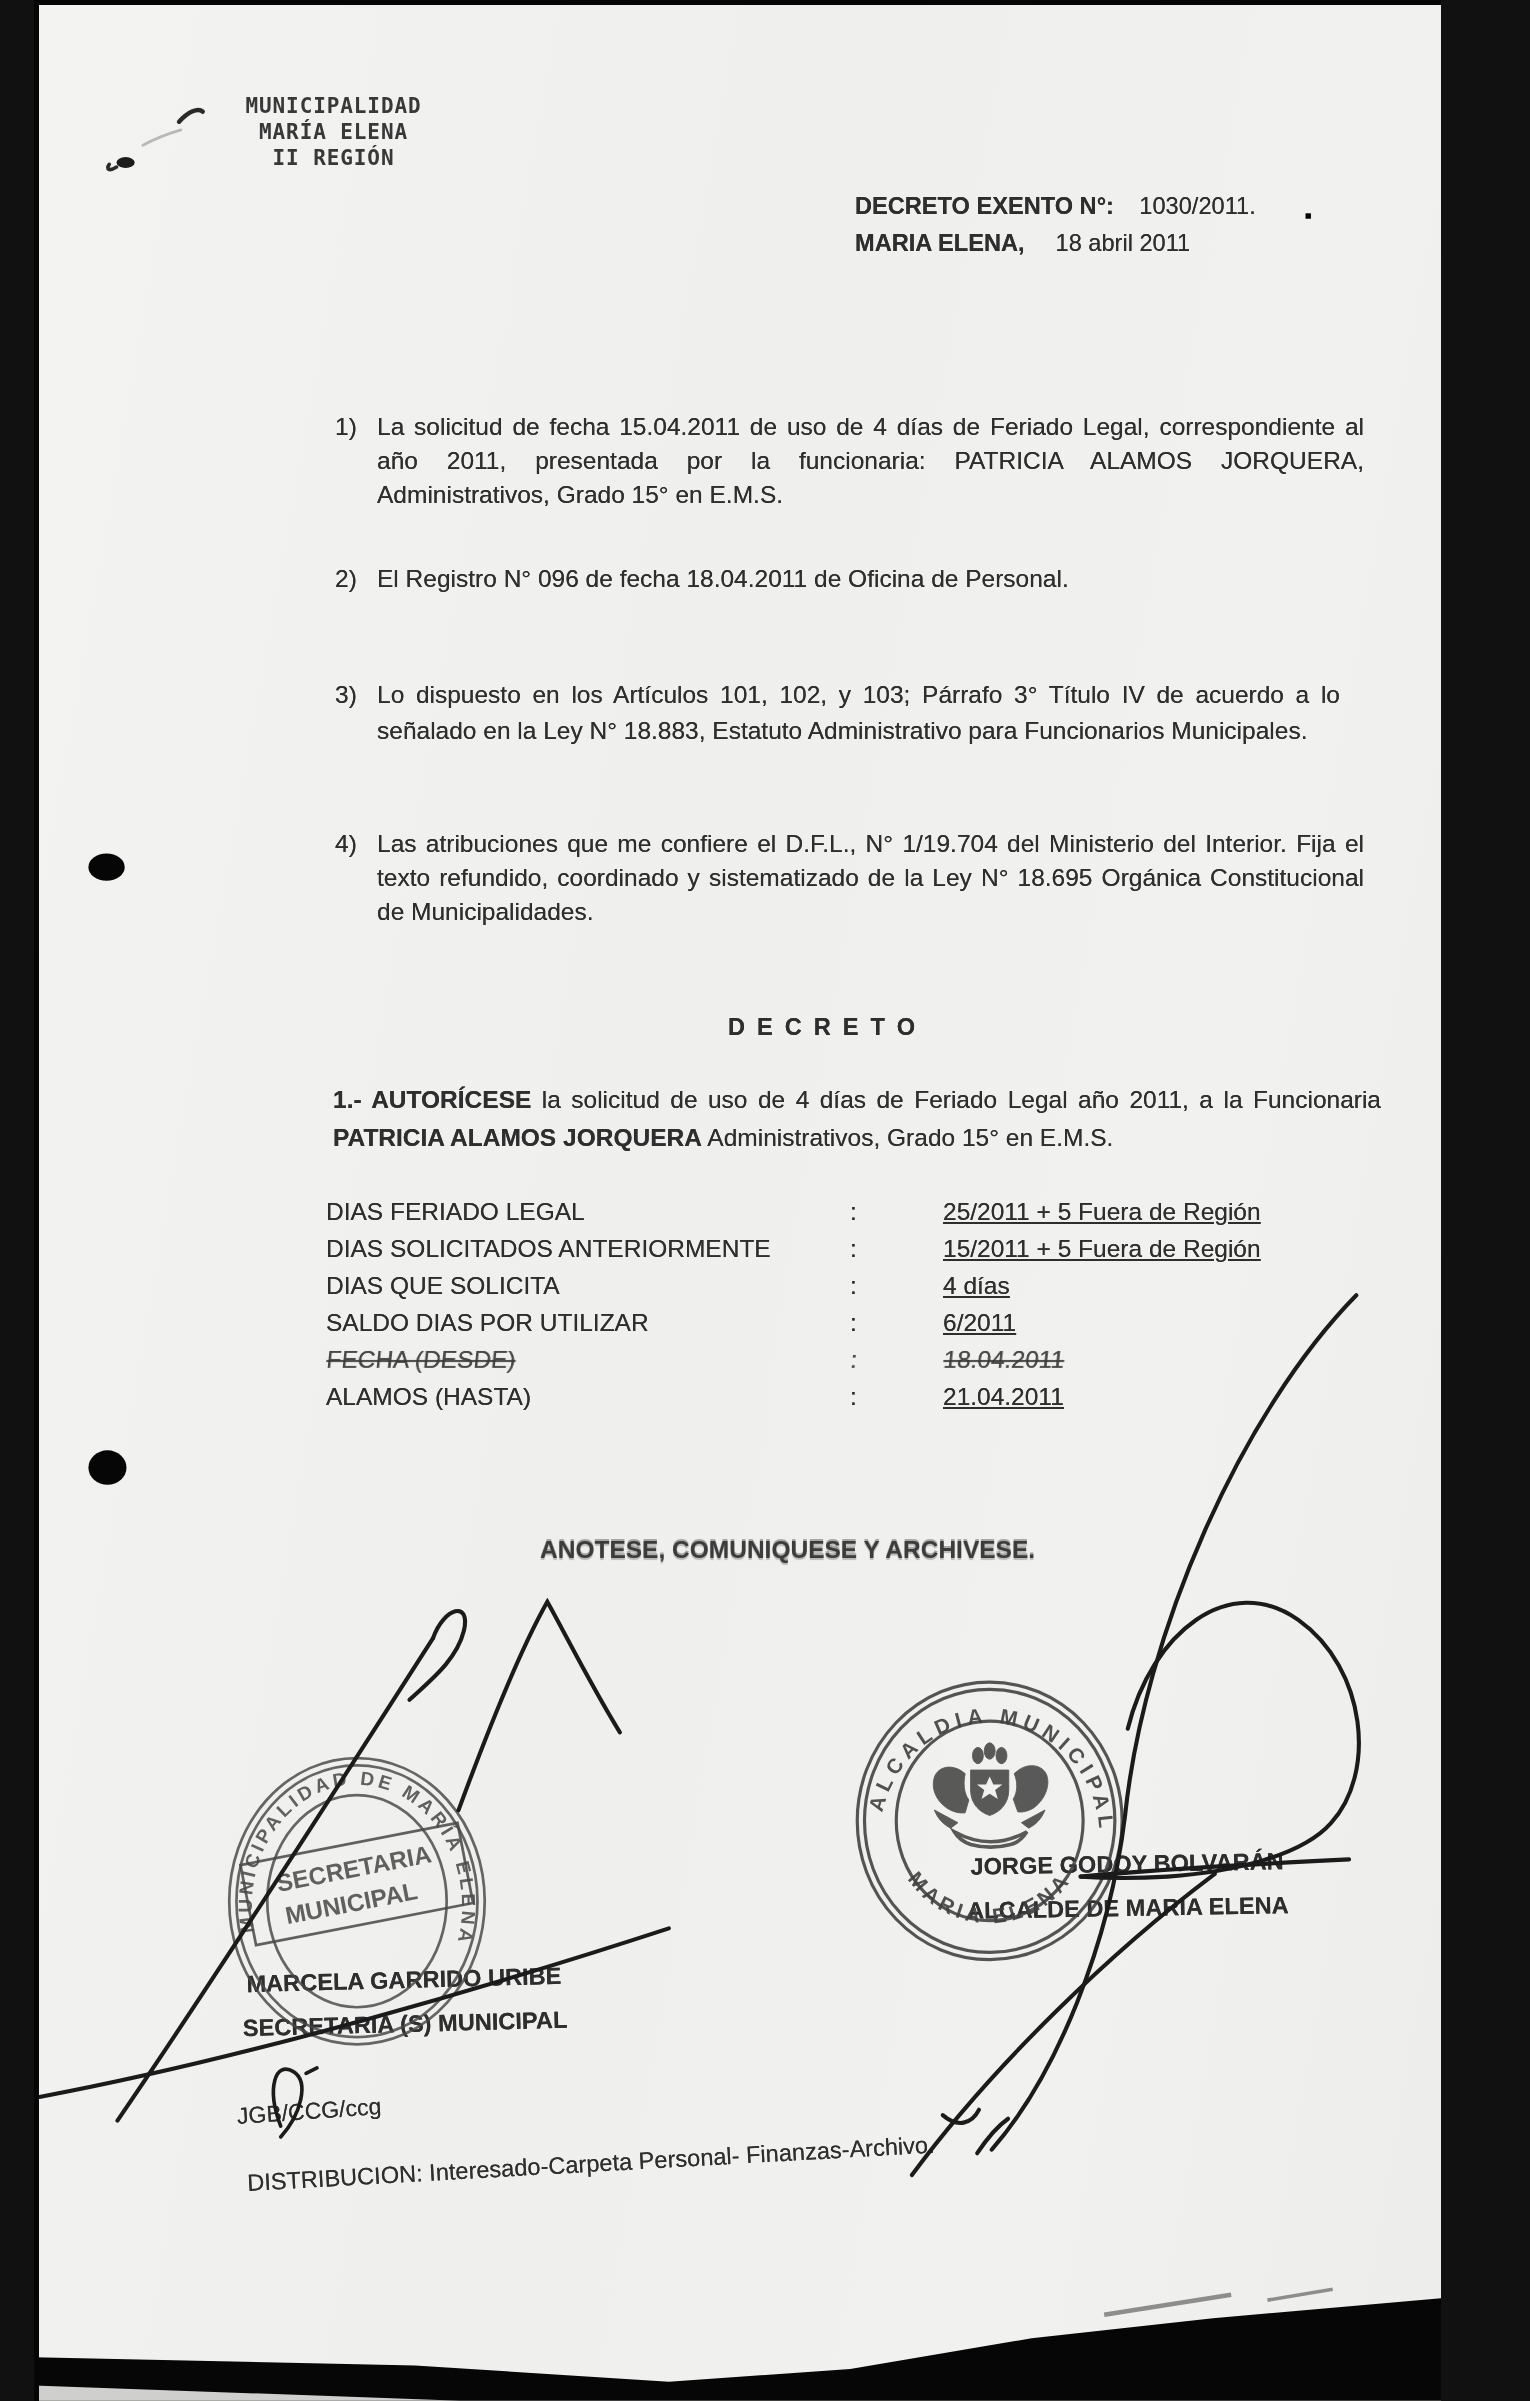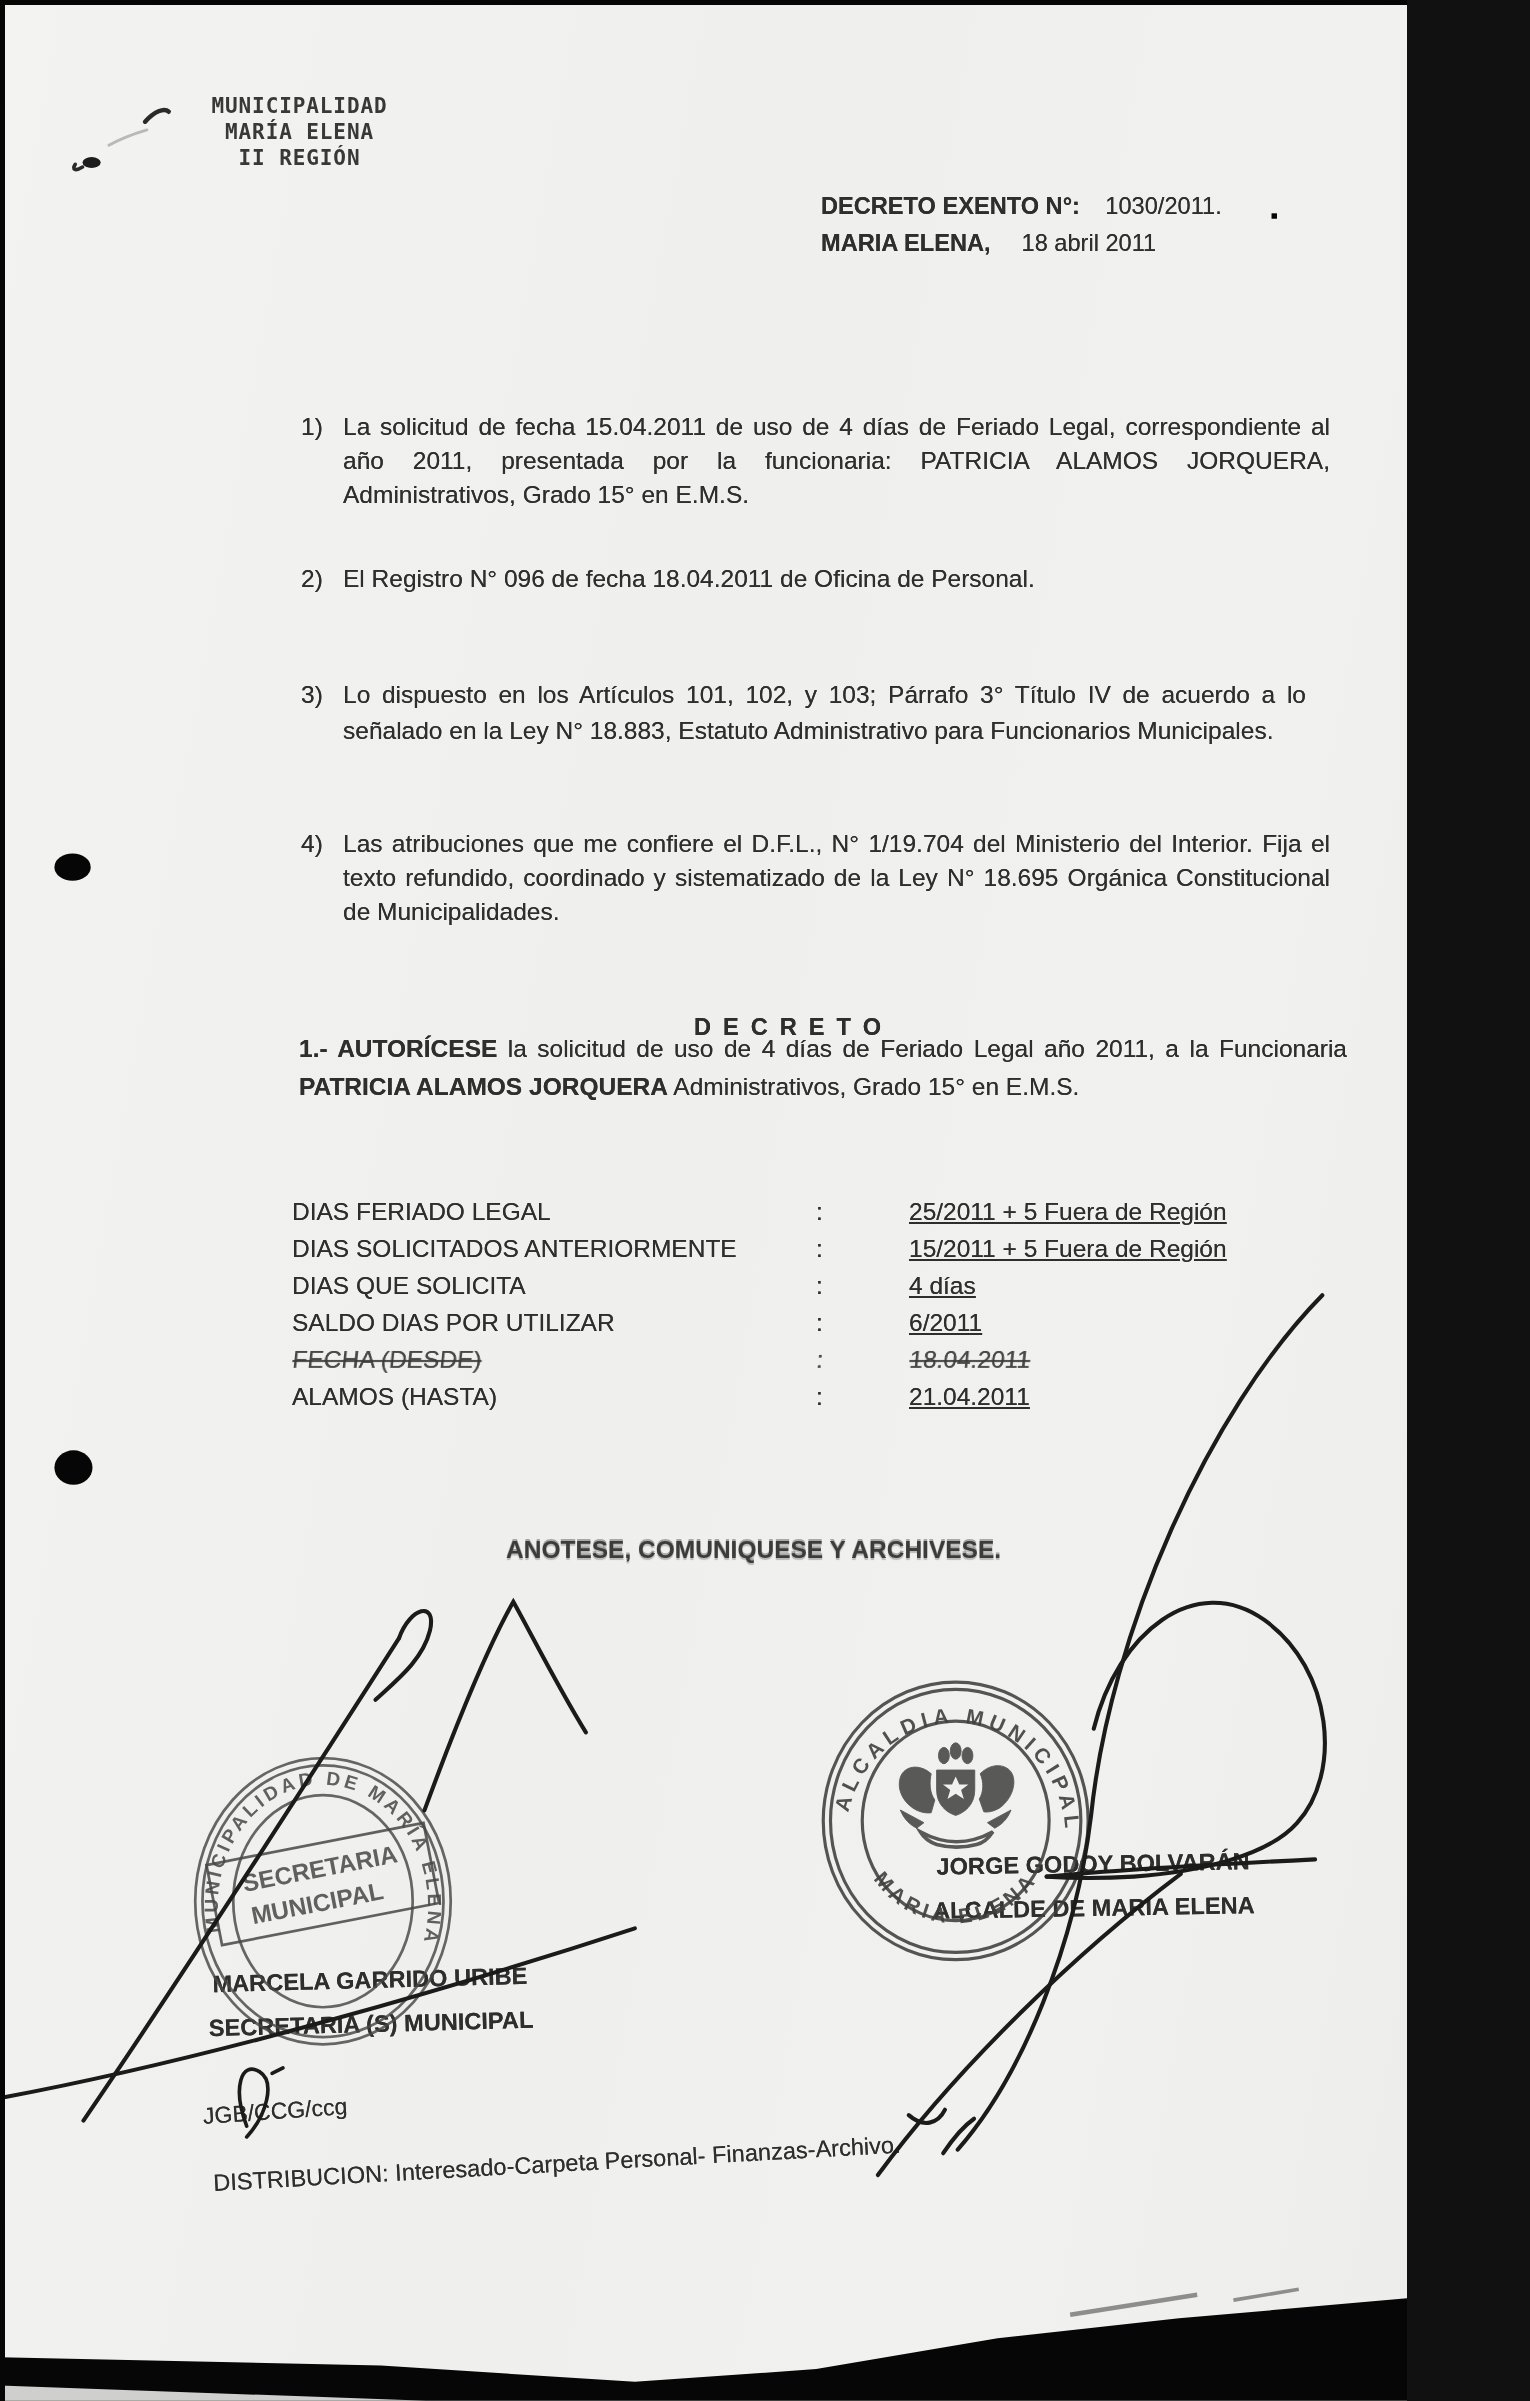--- a/index.html
+++ b/index.html
@@ -1,18 +1,18 @@
 <!DOCTYPE html>
 <html style="font-size:14.5px"><head>
 <meta charset="utf-8">
 <style>
   html,body{margin:0;padding:0;background:#111;}
   #page{position:relative;width:1407px;height:2401px;overflow:hidden;
         background:linear-gradient(100deg,#f3f3f1 0%,#efefed 45%,#f1f1ef 75%,#ededeb 100%);
-        font-family:"Liberation Sans",sans-serif;color:#2e2e2e;}
+        font-family:"Liberation Sans",sans-serif;color:#2e2e2e;margin-left:34px;}
   .abs{position:absolute;}
   .txt{color:#2e2e2e;text-shadow:0 0 0.6px rgba(46,46,46,.85);}
   .b{font-weight:bold;}
   
   #letterhead{left:159px;top:93px;width:281px;text-align:center;
               font-family:"DejaVu Sans Mono",monospace;font-weight:bold;
               font-size:21px;line-height:26px;letter-spacing:0.9px;color:#383838;}
   
   #decree{left:821px;top:188px;font-size:23.6px;line-height:37px;}
   #decree .num{margin-left:25.4px;font-weight:normal;}
@@ -21,21 +21,21 @@
   #vistos{left:299px;top:305px;width:862px;text-align:center;font-size:23.6px;}
   #decreto-title{left:299px;top:1014px;width:980px;text-align:center;font-size:23.6px;letter-spacing:2.7px;}
   
   .item{left:343px;width:987px;font-size:24.5px;line-height:34px;text-align:justify;}
   .item .inum{position:absolute;left:-42px;top:0;}
   #item1{top:410px;}
   #item2{top:562px;}
   #item3{top:677px;line-height:36px;width:963px;}
   #item4{top:827px;}
   
-  #resolution{left:299px;top:1030px;width:1048px;font-size:24.5px;line-height:38px;text-align:justify;}
+  #resolution{left:299px;top:1081px;width:1048px;font-size:24.5px;line-height:38px;text-align:justify;}
   
   #dias{left:292px;top:1198px;width:1043px;font-size:24.5px;}
   .trow{position:relative;height:37px;}
   .tlabel{position:absolute;left:0;top:0;white-space:nowrap;}
   .tcolon{position:absolute;left:524px;top:0;}
   .tvalue{position:absolute;left:617px;top:0;white-space:nowrap;text-decoration:underline;}
   .ghost{filter:blur(0.5px);color:#474747;transform:skewX(-6deg);}
   .ghost .tlabel,.ghost .tvalue{text-decoration:line-through;text-decoration-color:rgba(70,70,70,.45);text-decoration-thickness:1.8px;}
   
   #closing{left:506px;top:1536px;font-size:24.5px;color:#3c3c3c;

